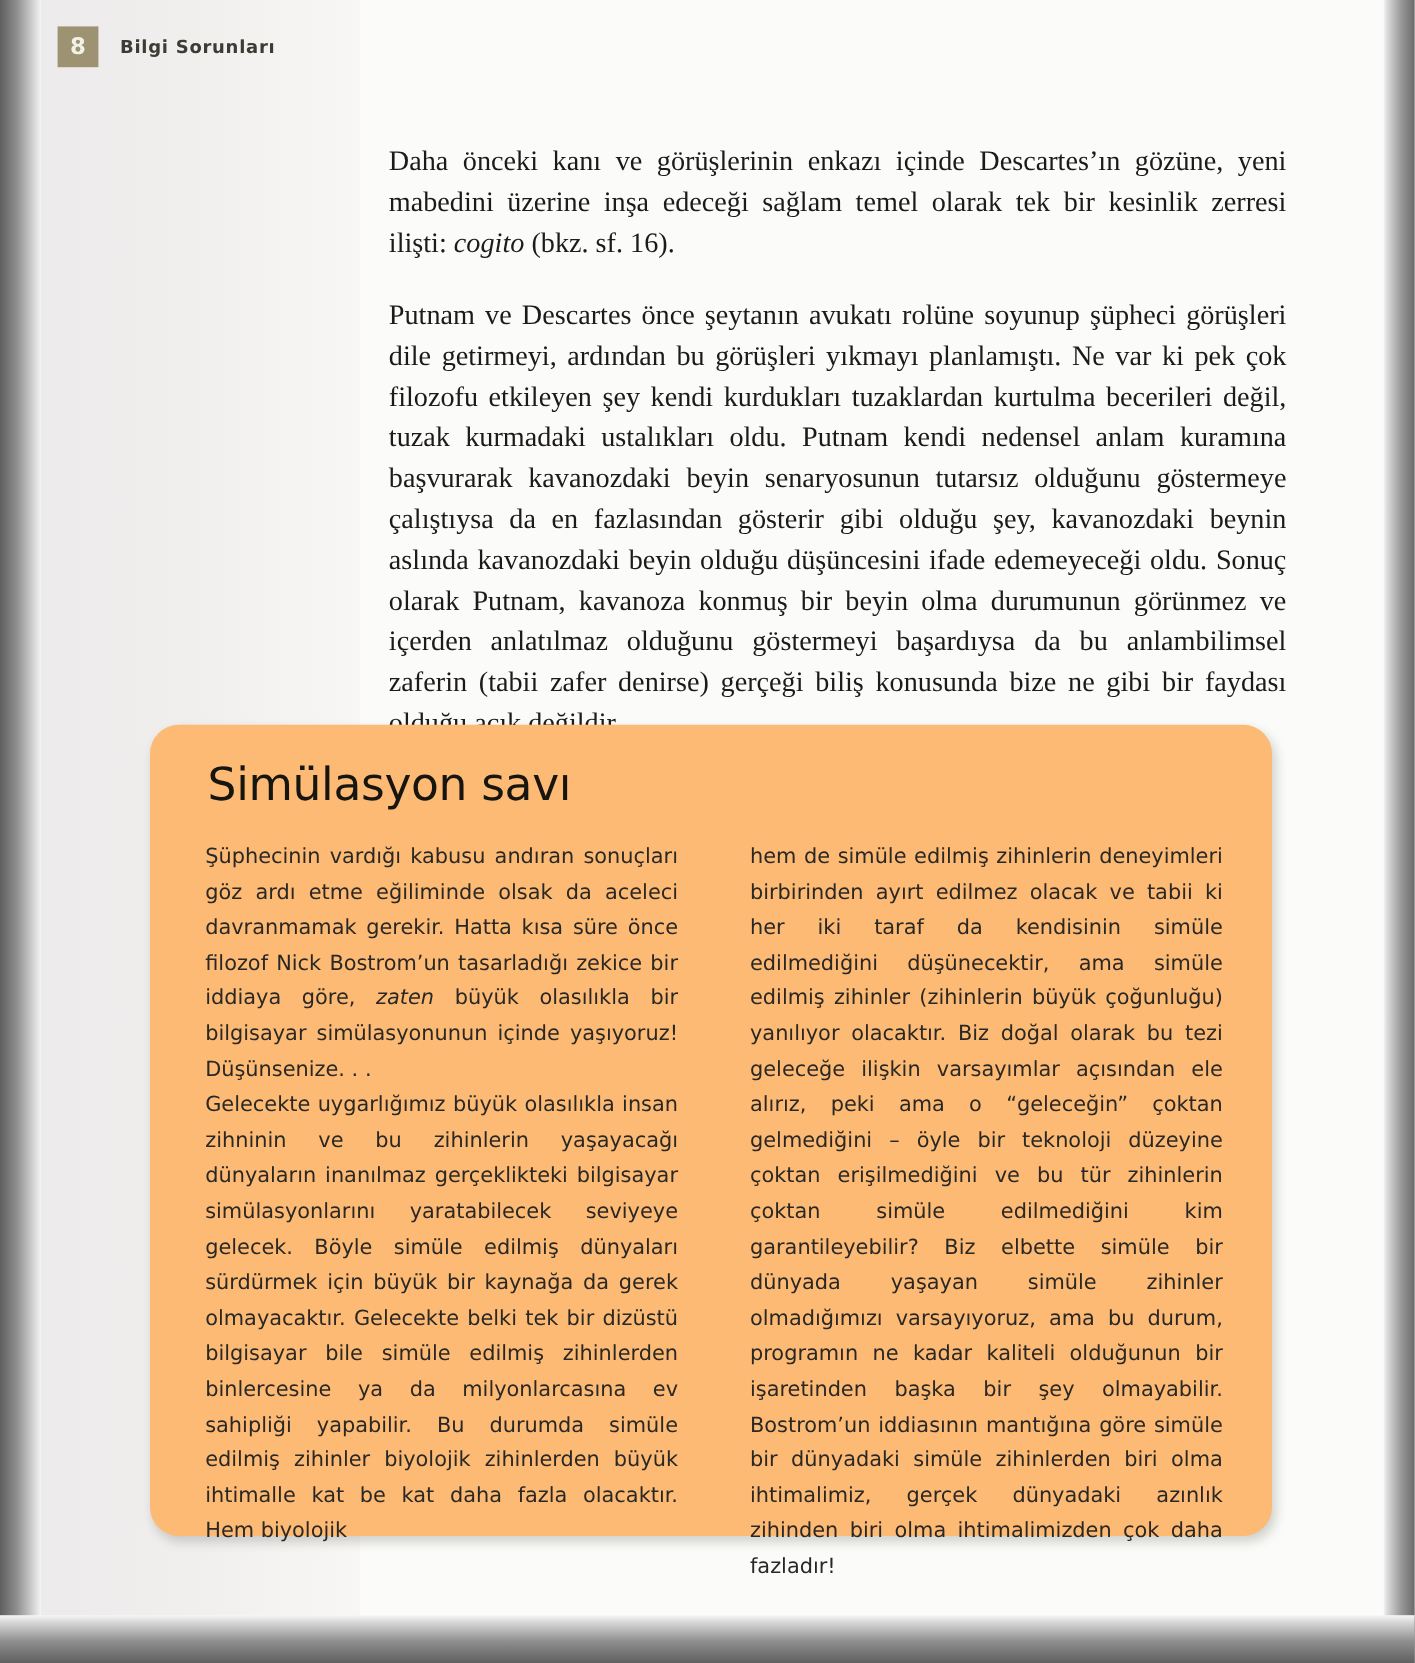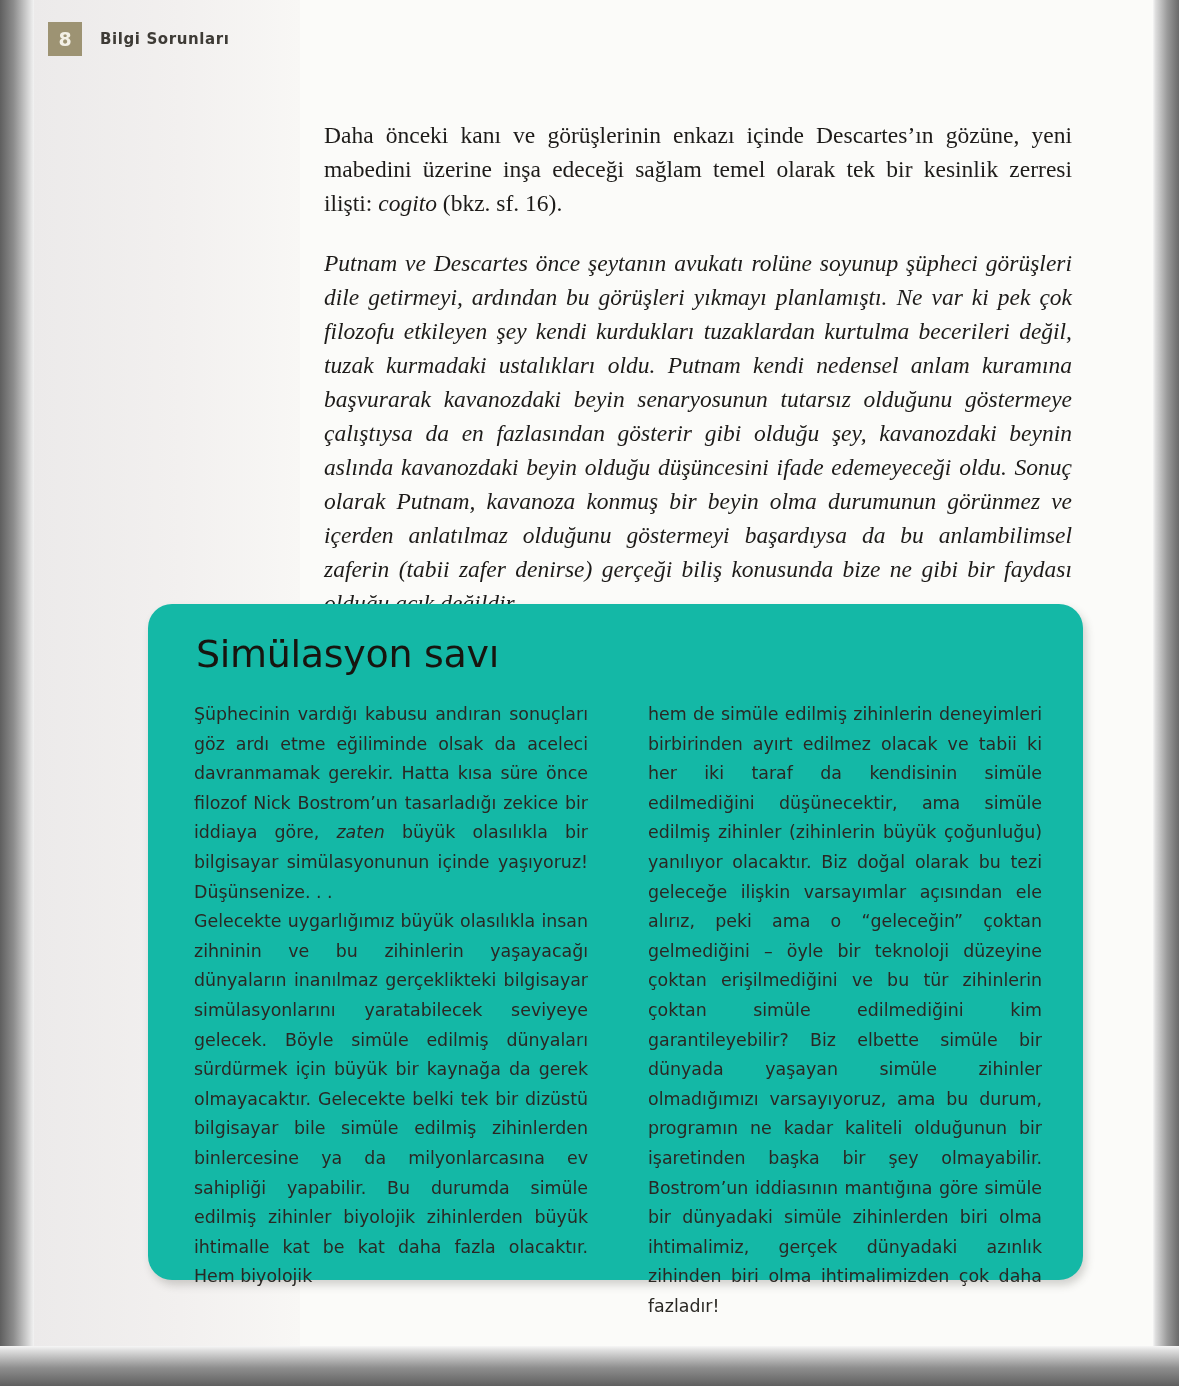--- a/index.html
+++ b/index.html
@@ -88,34 +88,33 @@
   }
   .body-col p {
     margin: 0 0 26px 0;
     font-family: "Liberation Serif", serif;
     font-size: 23.5px;
     line-height: 34px;
     color: #1d1b19;
     text-align: justify;
     text-justify: inter-word;
   }
-  .body-col p:last-child { margin-bottom: 0; font-style: italic; }
+  .body-col p:last-child { margin-bottom: 0; }
   .body-col em { font-style: italic; }
 
   
   .sim-box {
     position: absolute;
     left: 125px;
     top: 604px;
     width: 935px;
     height: 676px;
-    background: #14b8a6;
+    background: #fdba74;
     border-radius: 24px;
     box-shadow: 3px 5px 9px rgba(60,58,50,0.22);
-    margin-left: 23px;
   }
   .sim-title {
     position: absolute;
     left: 48px;
     top: 28px;
     font-family: "DejaVu Sans", sans-serif;
     font-size: 38px;
     font-weight: normal;
     color: #17150f;
     letter-spacing: -0.3px;

